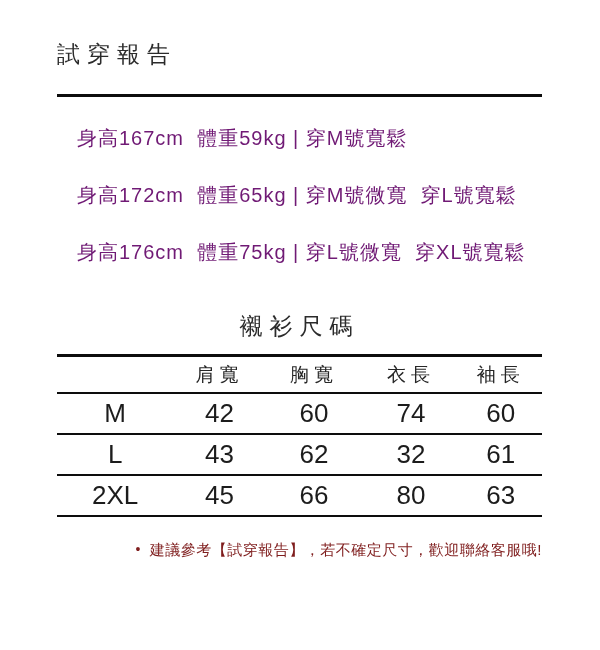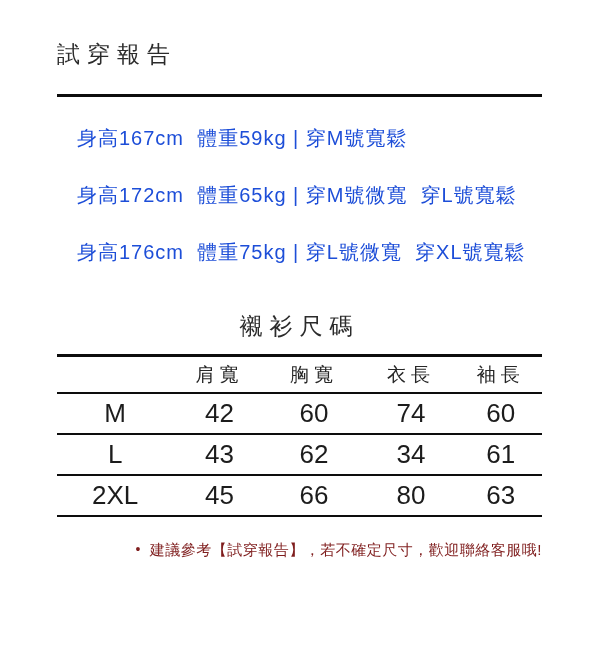--- a/index.html
+++ b/index.html
@@ -30,21 +30,21 @@
     width: 100%;
   }
   .fit-lines {
     padding-left: 20px;
   }
   .fit-line {
     margin-top: 37px;
     font-size: 20px;
     letter-spacing: 1px;
     line-height: 1;
-    color: #1d4ed8;
+    color: #701a75;
     white-space: pre;
   }
   .fit-line:first-child {
     margin-top: 31px;
   }
   .section2-title {
     margin-top: 52px;
     text-align: center;
   }
   table.size-table {
@@ -132,21 +132,21 @@
         <td>M</td>
         <td>42</td>
         <td>60</td>
         <td>74</td>
         <td>60</td>
       </tr>
       <tr>
         <td>L</td>
         <td>43</td>
         <td>62</td>
-        <td>34</td>
+        <td>32</td>
         <td>61</td>
       </tr>
       <tr>
         <td>2XL</td>
         <td>45</td>
         <td>66</td>
         <td>80</td>
         <td>63</td>
       </tr>
     </tbody>

